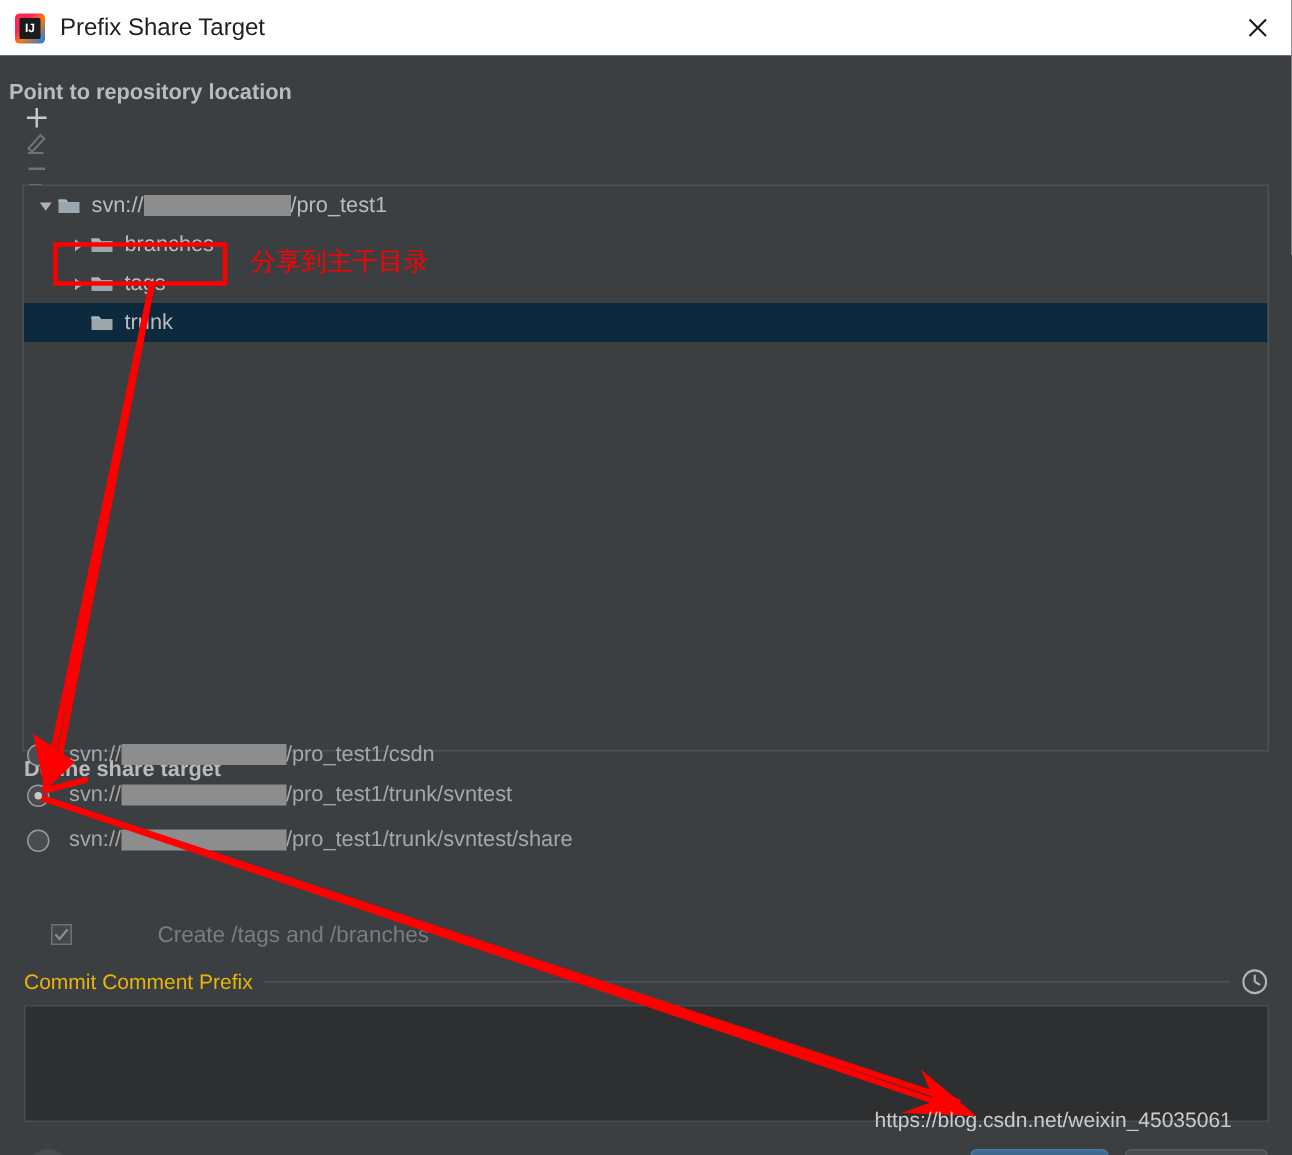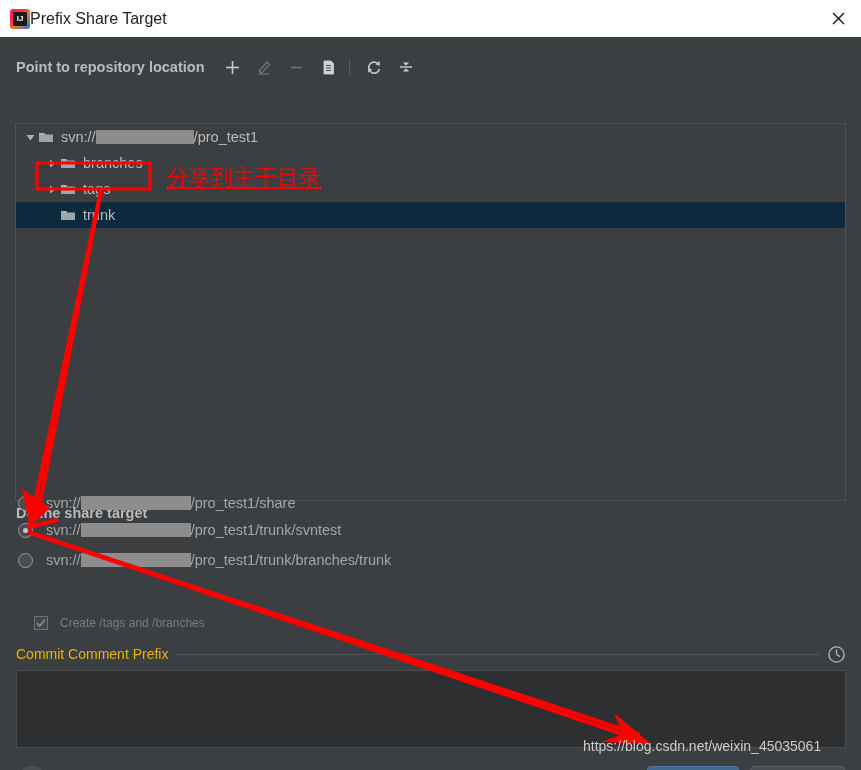--- a/index.html
+++ b/index.html
@@ -17,21 +17,21 @@
   }
 
   
   #titlebar {
     position: absolute; left: 0; top: 0; width: 861px; height: 37px;
     background: #ffffff;
     display: flex; align-items: center;
   }
   #app-icon {
     position: relative;
-    width: 20px; height: 20px; margin-left: 10px; 
+    width: 20px; height: 20px; margin-left: 10px; margin-right: 10px;
     flex: none;
     border-radius: 3px;
     background: linear-gradient(135deg,#fe2857 0%, #fe2857 32%, #f97a12 55%, #087cfa 100%);
     overflow: hidden;
   }
   #app-icon .ij-inner {
     position: absolute; left: 3px; top: 3px; width: 14px; height: 14px;
     background: #1b1b1b; border-radius: 1px;
   }
   #app-icon .ij-text {
@@ -53,22 +53,22 @@
   }
 
   
   #body {
     position: absolute; left: 0; top: 37px; width: 861px; height: 733px;
     background: #3c3f41;
   }
 
   
   #header-row {
-    position: absolute; left: 16px; top: 17px; height: 26px;
-    display: flex; align-items: center;
+    position: absolute; left: 6px; top: 17px; height: 26px;
+    display: flex;  flex-direction: column;
   }
   #header-label {
     font-size: 14.5px; font-weight: bold; color: #bbbbbb;
     white-space: nowrap;
     font-family: "Liberation Sans", sans-serif;
   }
   .tb-btn {
     width: 28px; height: 26px; margin-left: 4px;
     display: flex; align-items: center; justify-content: center;
     cursor: pointer;
@@ -120,22 +120,23 @@
     border: 1px solid #9a9a9a; background: #4a4d4f;
     flex: none; margin-right: 13px; position: relative;
   }
   .radio.checked::after {
     content: ""; position: absolute; left: 4px; top: 4px;
     width: 5px; height: 5px; border-radius: 50%; background: #c8c8c8;
   }
   #cb-row {
     position: absolute; left: 34px; top: 574px; height: 24px;
     display: flex; align-items: center;
-    color: #7a7d7f; font-size: 12px;
-    font-family: "Liberation Sans", sans-serif;
+    color: #7a7d7f; font-size: 15px;
+    font-family: "Liberation Sans", sans-serif;
+    gap: 45px;
   }
   .checkbox {
     width: 14px; height: 14px; border: 1px solid #6e7173; background: #45484a;
     margin-right: 12px; flex: none; position: relative;
   }
 
   
   #ccp-wrap {
     position: absolute; left: 16px; top: 607px; width: 830px; height: 20px;
     display: flex; align-items: center;
@@ -180,24 +181,23 @@
     font-family: "Liberation Sans", sans-serif;
   }
 
   
   #overlay {
     position: absolute; left: 0; top: 0; width: 861px; height: 770px;
     pointer-events: none;
   }
   #zh-note {
     position: absolute; left: 167px; top: 163px;
-    color: #ff0000; font-size: 22px;
+    color: #ff0000; font-size: 17px;
     font-family: "DejaVu Sans", sans-serif;
     white-space: nowrap;
-    text-decoration: underline;
   }
   #watermark {
     position: absolute; left: 583px; top: 738px;
     color: #d9d9d9; font-size: 14px; opacity: 0.92;
     white-space: nowrap;
     font-family: Liberation Sans, sans-serif;
   }
 </style>
 </head>
 <body>
@@ -331,37 +331,37 @@
       </div>
 
     <div id="dst-label">Define share target</div>
 
     <div id="radio-group" style="position: absolute; left: 0px; top: 0px; width: 861px;">
         <div class="radio-row" style="top: 453px;">
           <span class="radio"></span>
           <span style="display: flex; align-items: center;">
             <span>svn://</span>
             <span class="redact" style="width: 110px;"></span>
-            <span>/pro_test1/share</span>
+            <span>/pro_test1/csdn</span>
           </span>
         </div>
         <div class="radio-row" style="top: 480px;">
           <span class="radio checked"></span>
           <span style="display: flex; align-items: center;">
             <span>svn://</span>
             <span class="redact" style="width: 110px;"></span>
             <span>/pro_test1/trunk/svntest</span>
           </span>
         </div>
         <div class="radio-row" style="top: 510px;">
           <span class="radio"></span>
           <span style="display: flex; align-items: center;">
             <span>svn://</span>
             <span class="redact" style="width: 110px;"></span>
-            <span>/pro_test1/trunk/branches/trunk</span>
+            <span>/pro_test1/trunk/svntest/share</span>
           </span>
         </div>
       </div>
 
     <div id="cb-row">
       <div class="checkbox">
         <svg width="12" height="12" viewBox="0 0 12 12" style="position:absolute;left:0;top:0;">
           <path d="M2 6 L4.6 9 L10 2.6" fill="none" stroke="#8b8e90" stroke-width="1.5"></path>
         </svg>
       </div>

